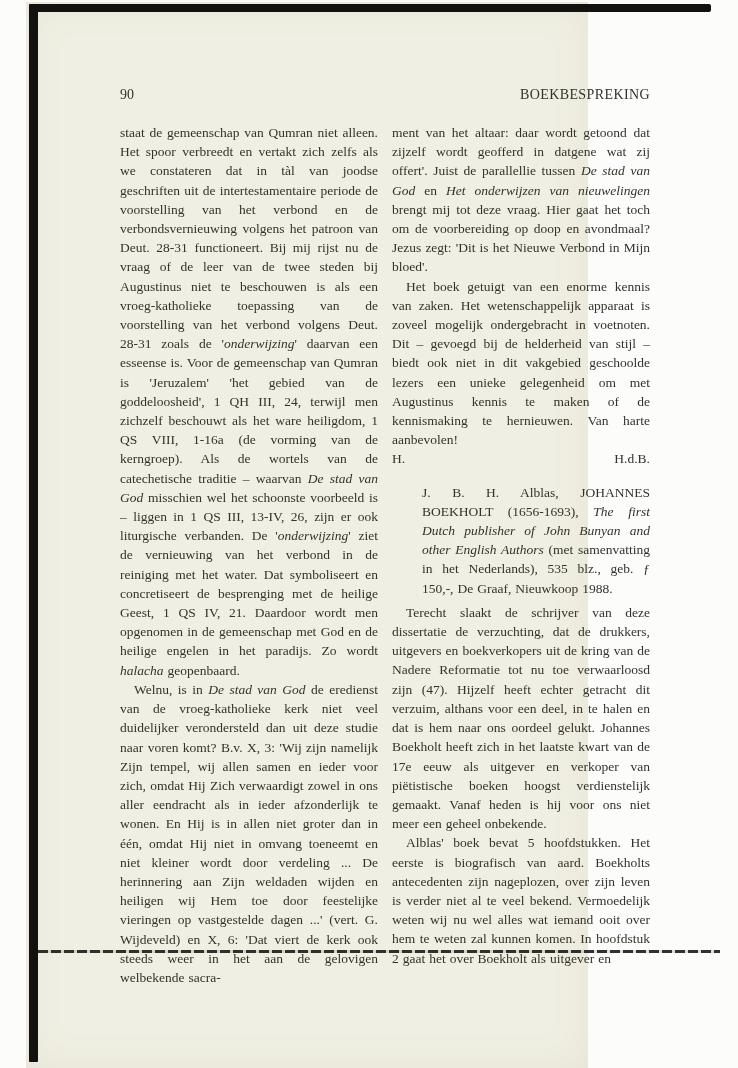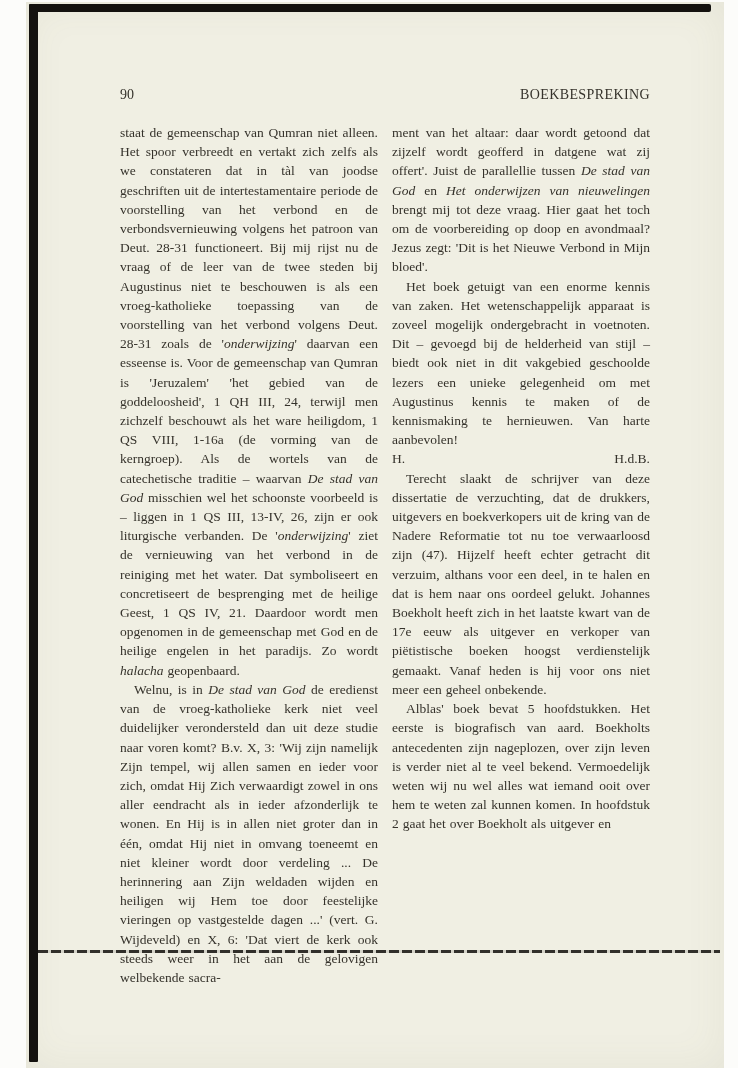--- a/index.html
+++ b/index.html
@@ -8,21 +8,21 @@
     --border:#14120f;
   }
   html,body{margin:0;padding:0;}
   body{
     width:738px;height:1068px;position:relative;
     background:#fcfcfa;
     font-family:"Liberation Serif","DejaVu Serif",serif;
     overflow:hidden;
   }
   .scan-page{
-    position:absolute;left:26px;top:2px;width:698px;height:1066px;
+    position:absolute;left:26px;top:2px;width:562px;height:1066px;
     background:var(--page);
     box-shadow:inset 0 0 40px rgba(120,110,80,.08);
   }
   .bar-top{
     position:absolute;left:3px;top:2px;width:682px;height:8px;
     background:var(--border);border-radius:2px;
   }
   .bar-left{
     position:absolute;left:3px;top:2px;width:9px;height:1058px;
     background:var(--border);border-radius:1px;
@@ -80,18 +80,19 @@
           <p class=""><span>staat de gemeenschap van Qumran niet alleen. Het spoor verbreedt en vertakt zich zelfs als we constateren dat in tàl van joodse geschriften uit de intertestamentaire periode de voorstelling van het verbond en de verbondsvernieuwing volgens het patroon van Deut. 28-31 functioneert. Bij mij rijst nu de vraag of de leer van de twee steden bij Augustinus niet te beschouwen is als een vroeg-katholieke toepassing van de voorstelling van het verbond volgens Deut. 28-31 zoals de '</span><span class="it">onderwijzing</span><span>' daarvan een esseense is. Voor de gemeenschap van Qumran is 'Jeruzalem' 'het gebied van de goddeloosheid', 1 QH III, 24, terwijl men zichzelf beschouwt als het ware heiligdom, 1 QS VIII, 1-16a (de vorming van de kerngroep). Als de wortels van de catechetische traditie – waarvan </span><span class="it">De stad van God</span><span> misschien wel het schoonste voorbeeld is – liggen in 1 QS III, 13-IV, 26, zijn er ook liturgische verbanden. De '</span><span class="it">onderwijzing</span><span>' ziet de vernieuwing van het verbond in de reiniging met het water. Dat symboliseert en concretiseert de besprenging met de heilige Geest, 1 QS IV, 21. Daardoor wordt men opgenomen in de gemeenschap met God en de heilige engelen in het paradijs. Zo wordt </span><span class="it">halacha</span><span> geopenbaard.</span></p>
           <p class="indent"><span>Welnu, is in </span><span class="it">De stad van God</span><span> de eredienst van de vroeg-katholieke kerk niet veel duidelijker verondersteld dan uit deze studie naar voren komt? B.v. X, 3: 'Wij zijn namelijk Zijn tempel, wij allen samen en ieder voor zich, omdat Hij Zich verwaardigt zowel in ons aller eendracht als in ieder afzonderlijk te wonen. En Hij is in allen niet groter dan in één, omdat Hij niet in omvang toeneemt en niet kleiner wordt door verdeling ... De herinnering aan Zijn weldaden wijden en heiligen wij Hem toe door feestelijke vieringen op vastgestelde dagen ...' (vert. G. Wijdeveld) en X, 6: 'Dat viert de kerk ook steeds weer in het aan de gelovigen welbekende sacra-</span></p>
         </div>
       <div class="col">
           <p class=""><span>ment van het altaar: daar wordt getoond dat zijzelf wordt geofferd in datgene wat zij offert'. Juist de parallellie tussen </span><span class="it">De stad van God</span><span> en </span><span class="it">Het onderwijzen van nieuwelingen</span><span> brengt mij tot deze vraag. Hier gaat het toch om de voorbereiding op doop en avondmaal? Jezus zegt: 'Dit is het Nieuwe Verbond in Mijn bloed'.</span></p>
           <p class="indent"><span>Het boek getuigt van een enorme kennis van zaken. Het wetenschappelijk apparaat is zoveel mogelijk ondergebracht in voetnoten. Dit – gevoegd bij de helderheid van stijl – biedt ook niet in dit vakgebied geschoolde lezers een unieke gelegenheid om met Augustinus kennis te maken of de kennismaking te hernieuwen. Van harte aanbevolen!</span></p>
           <div class="signature">
             <span>H.</span>
             <span>H.d.B.</span>
           </div>
+          <p class="citation"><span>J. B. H. Alblas, JOHANNES BOEKHOLT (1656-1693), </span><span class="it">The first Dutch publisher of John Bunyan and other English Authors</span><span> (met samenvatting in het Nederlands), 535 blz., geb. ƒ 150,-, De Graaf, Nieuwkoop 1988.</span></p>
           <p class="indent"><span>Terecht slaakt de schrijver van deze dissertatie de verzuchting, dat de drukkers, uitgevers en boekverkopers uit de kring van de Nadere Reformatie tot nu toe verwaarloosd zijn (47). Hijzelf heeft echter getracht dit verzuim, althans voor een deel, in te halen en dat is hem naar ons oordeel gelukt. Johannes Boekholt heeft zich in het laatste kwart van de 17e eeuw als uitgever en verkoper van piëtistische boeken hoogst verdienstelijk gemaakt. Vanaf heden is hij voor ons niet meer een geheel onbekende.</span></p>
           <p class="indent"><span>Alblas' boek bevat 5 hoofdstukken. Het eerste is biografisch van aard. Boekholts antecedenten zijn nageplozen, over zijn leven is verder niet al te veel bekend. Vermoedelijk weten wij nu wel alles wat iemand ooit over hem te weten zal kunnen komen. In hoofdstuk 2 gaat het over Boekholt als uitgever en</span></p>
         </div>
     </div>
   </div>
 </div>
 
 </body></html>

